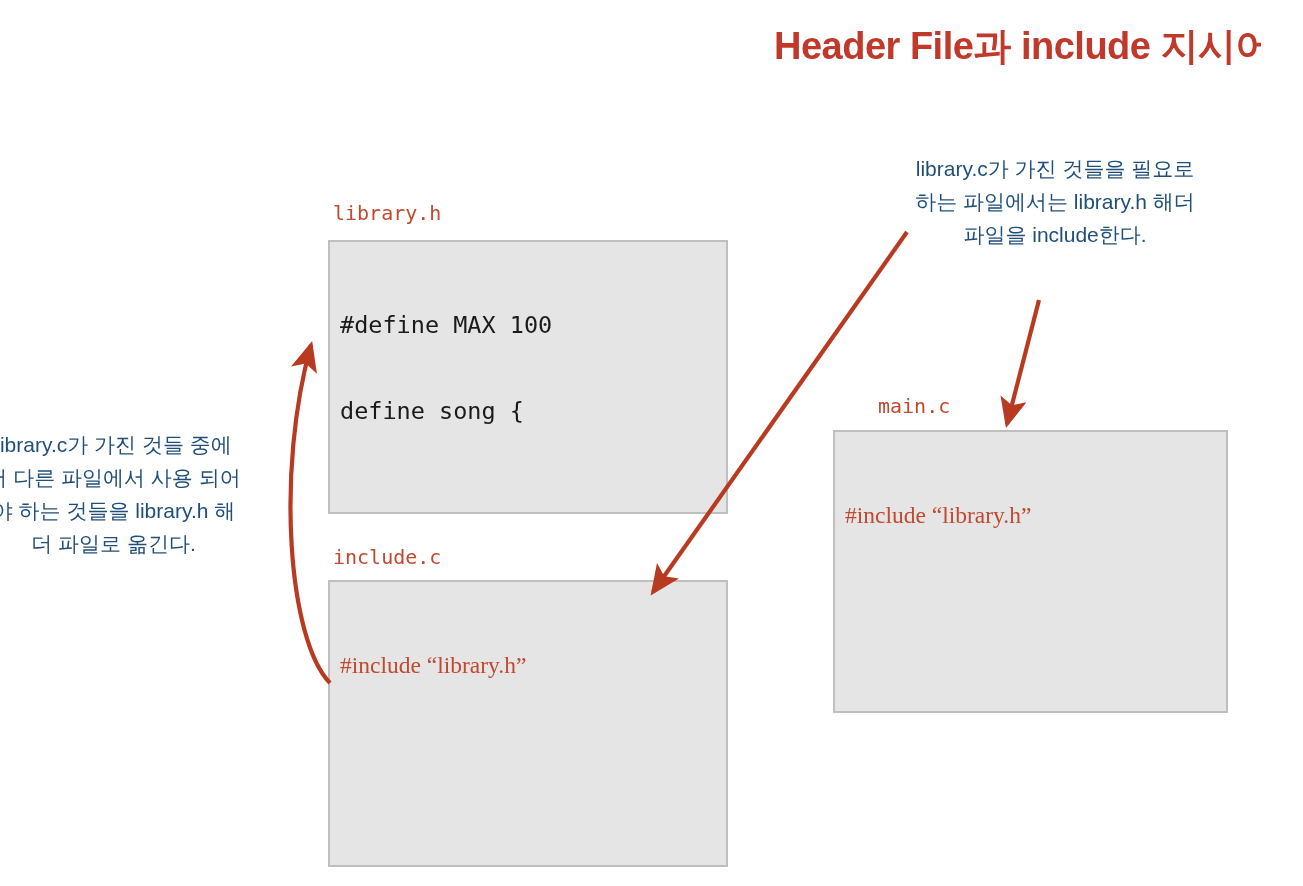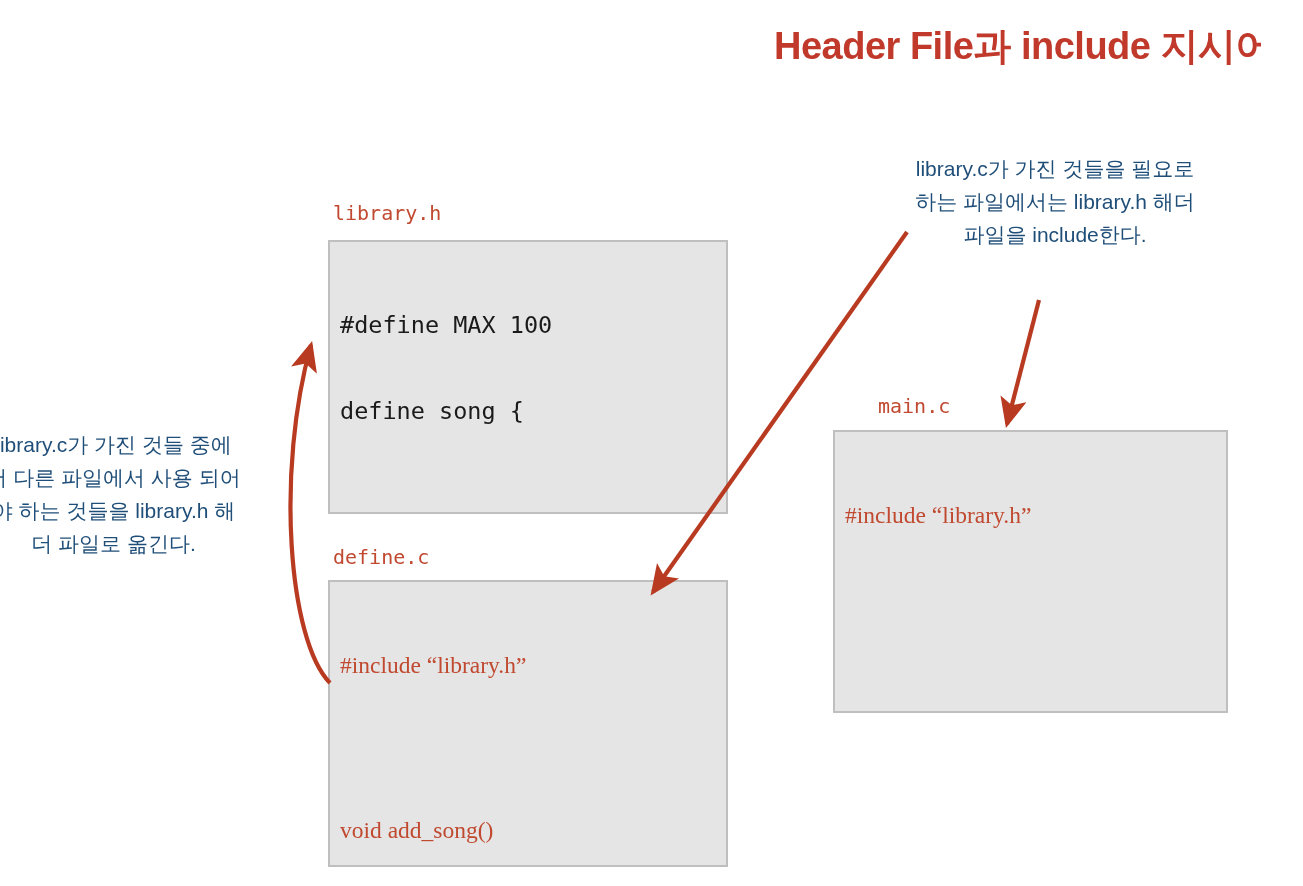--- a/index.html
+++ b/index.html
@@ -112,26 +112,25 @@
     <span class="code-line">#define MAX 100</span>
     <span class="code-line">define song {</span>
     
     
     
     
     
     
   </div>
 
-  <div class="file-label" id="label-library-c">define.c</div>
+  <div class="file-label" id="label-library-c">include.c</div>
 
   <div class="code-box" id="box-library-c">
     <span class="code-line red">#include “library.h”</span>
     <span class="code-line blank"></span>
-    <span class="code-line red">void add_song()</span>
     
     
     
     
     
     
   </div>
 
   <div class="file-label" id="label-main-c">main.c</div>
 

